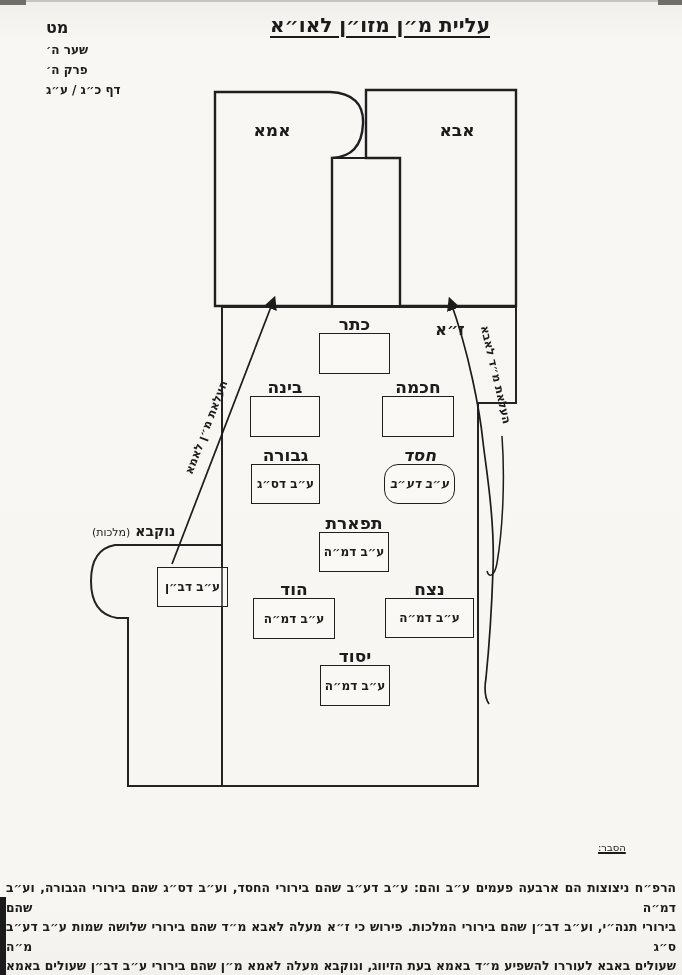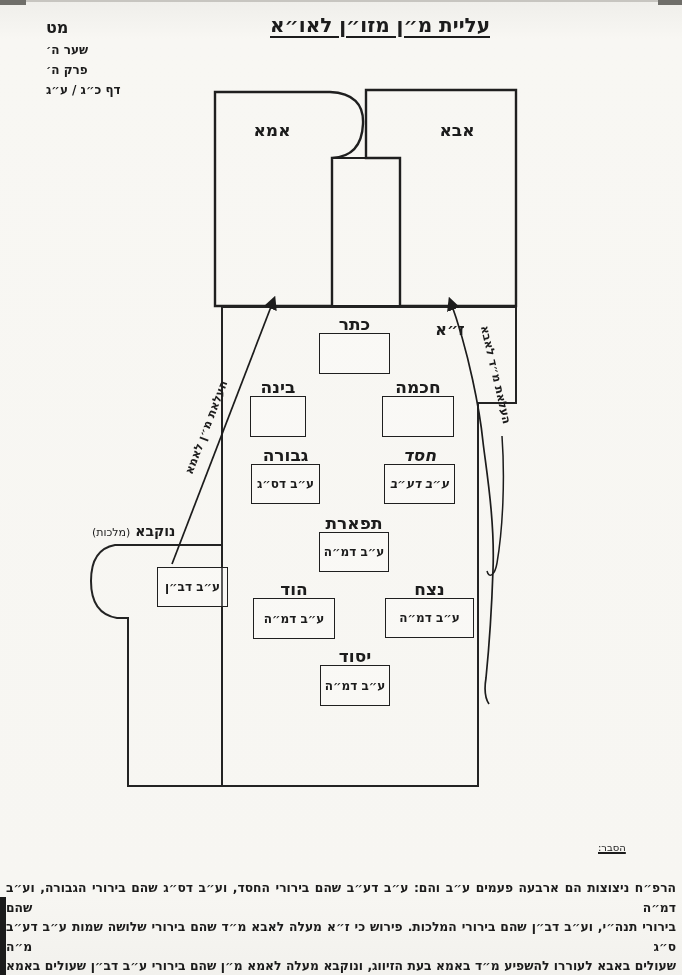--- a/index.html
+++ b/index.html
@@ -111,29 +111,29 @@
     <div class="sef-box" style="height:39px;">
         <span></span>
       </div>
   </div>
   <div class="sefirah" style="left:382px;top:380px;width:72px;">
     <div class="sef-label">חכמה</div>
     <div class="sef-box" style="height:39px;">
         <span></span>
       </div>
   </div>
-  <div class="sefirah" style="left:250px;top:380px;width:56px;text-align:center;">
+  <div class="sefirah" style="left:250px;top:380px;width:70px;text-align:center;">
     <div class="sef-label">בינה</div>
     <div class="sef-box" style="height:39px;">
         <span></span>
       </div>
   </div>
   <div class="sefirah" style="left:384px;top:448px;width:71px;font-style:italic;">
     <div class="sef-label">חסד</div>
-    <div class="sef-box" style="height:38px;">
+    <div class="sef-box" style="height:38px;border-radius:14px;">
         <span>ע״ב דע״ב</span>
       </div>
   </div>
   <div class="sefirah" style="left:251px;top:448px;width:69px;">
     <div class="sef-label">גבורה</div>
     <div class="sef-box" style="height:38px;">
         <span>ע״ב דס״ג</span>
       </div>
   </div>
   <div class="sefirah" style="left:319px;top:516px;width:70px;">

